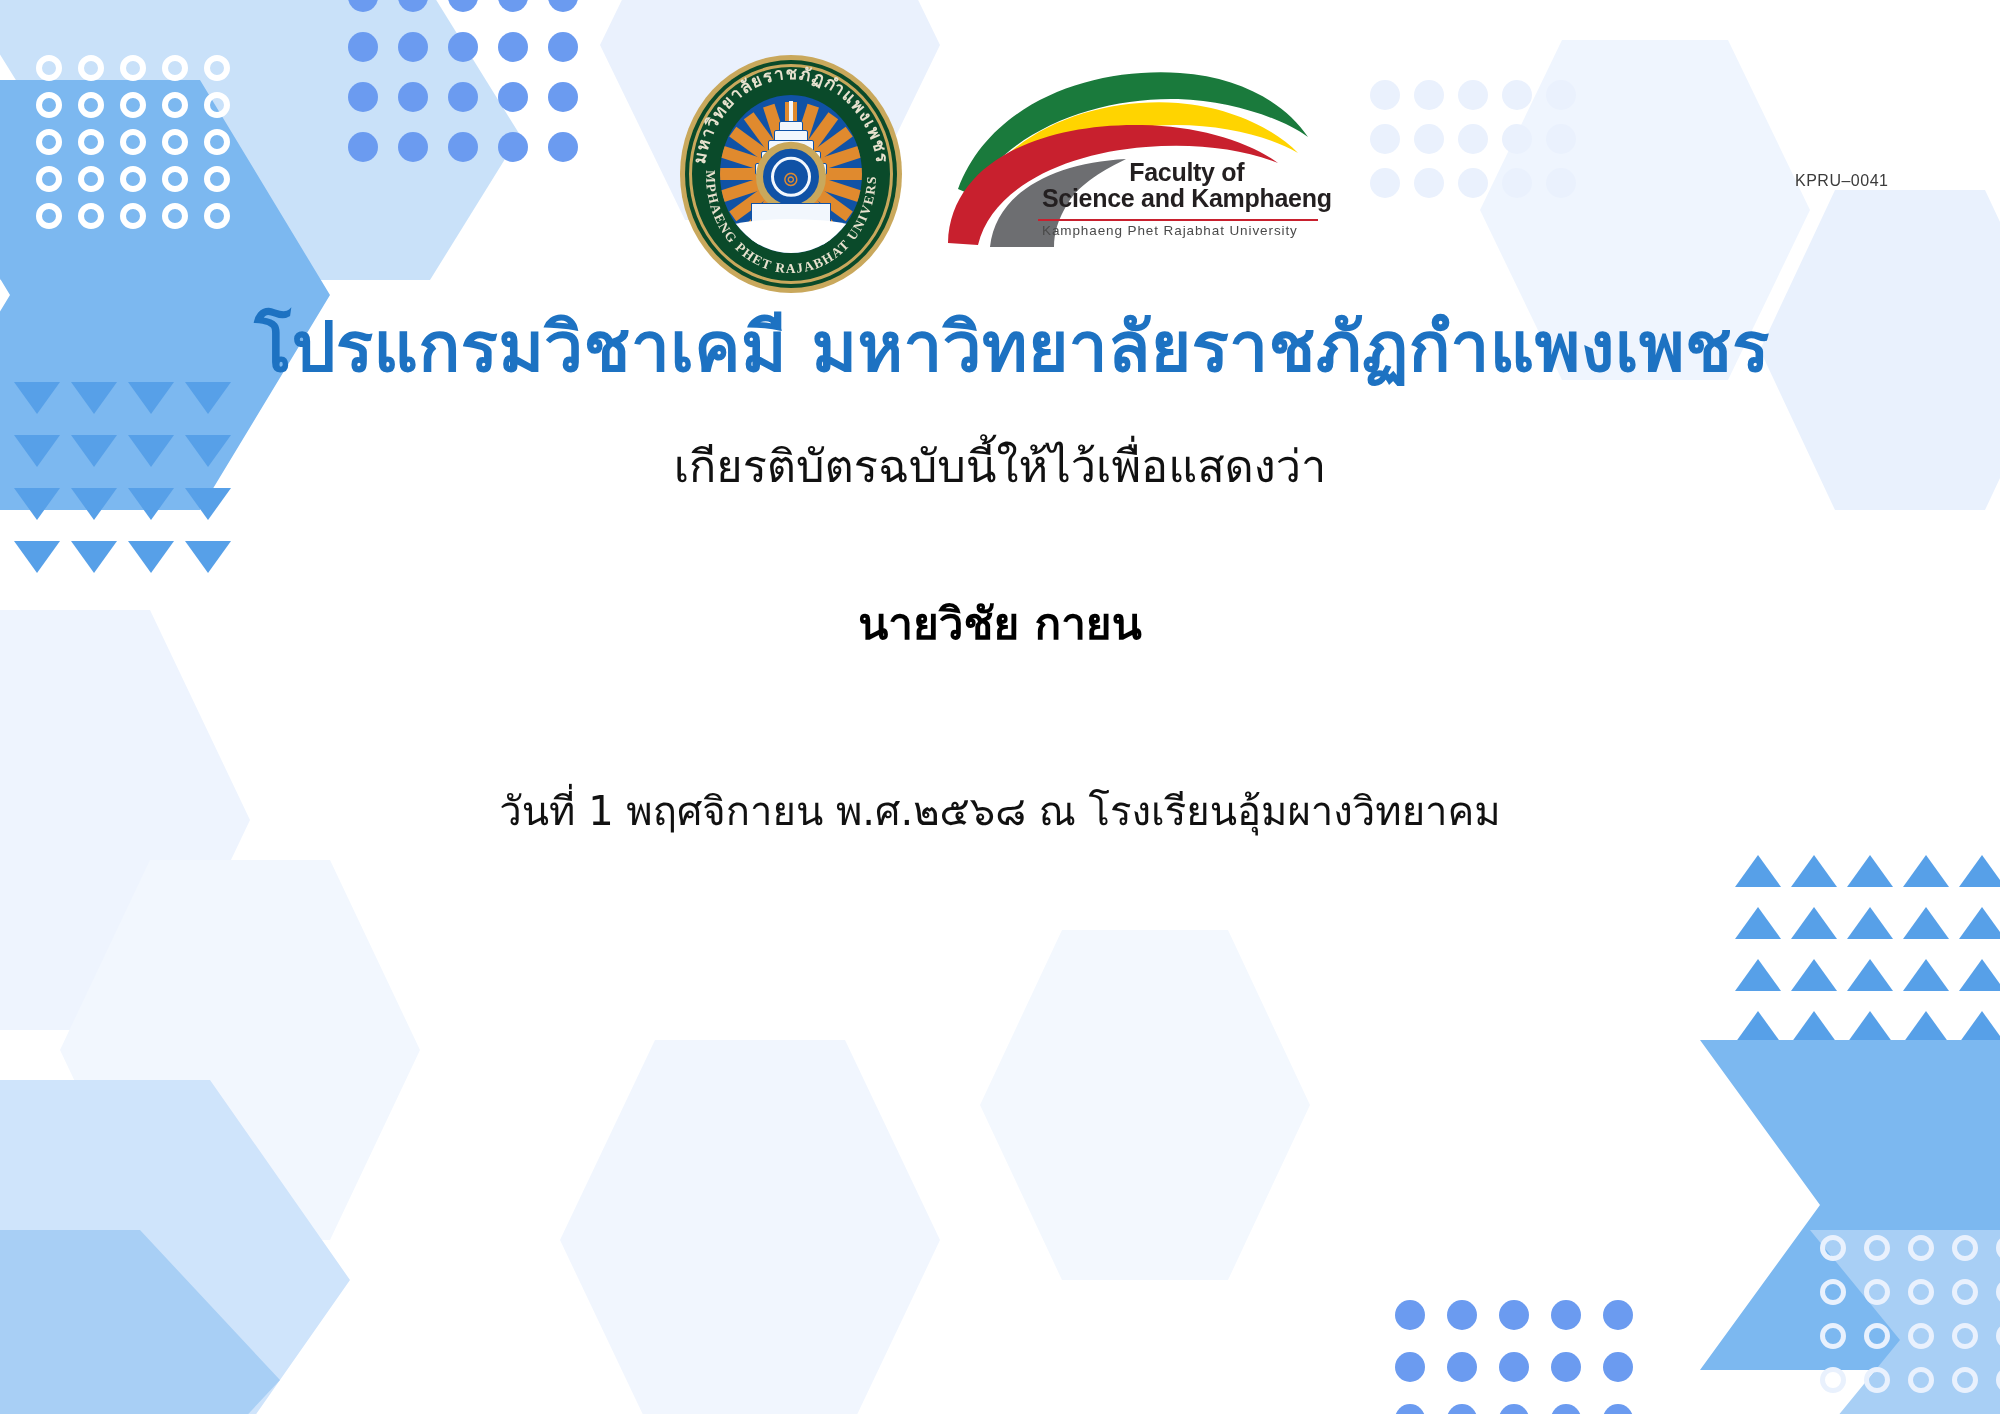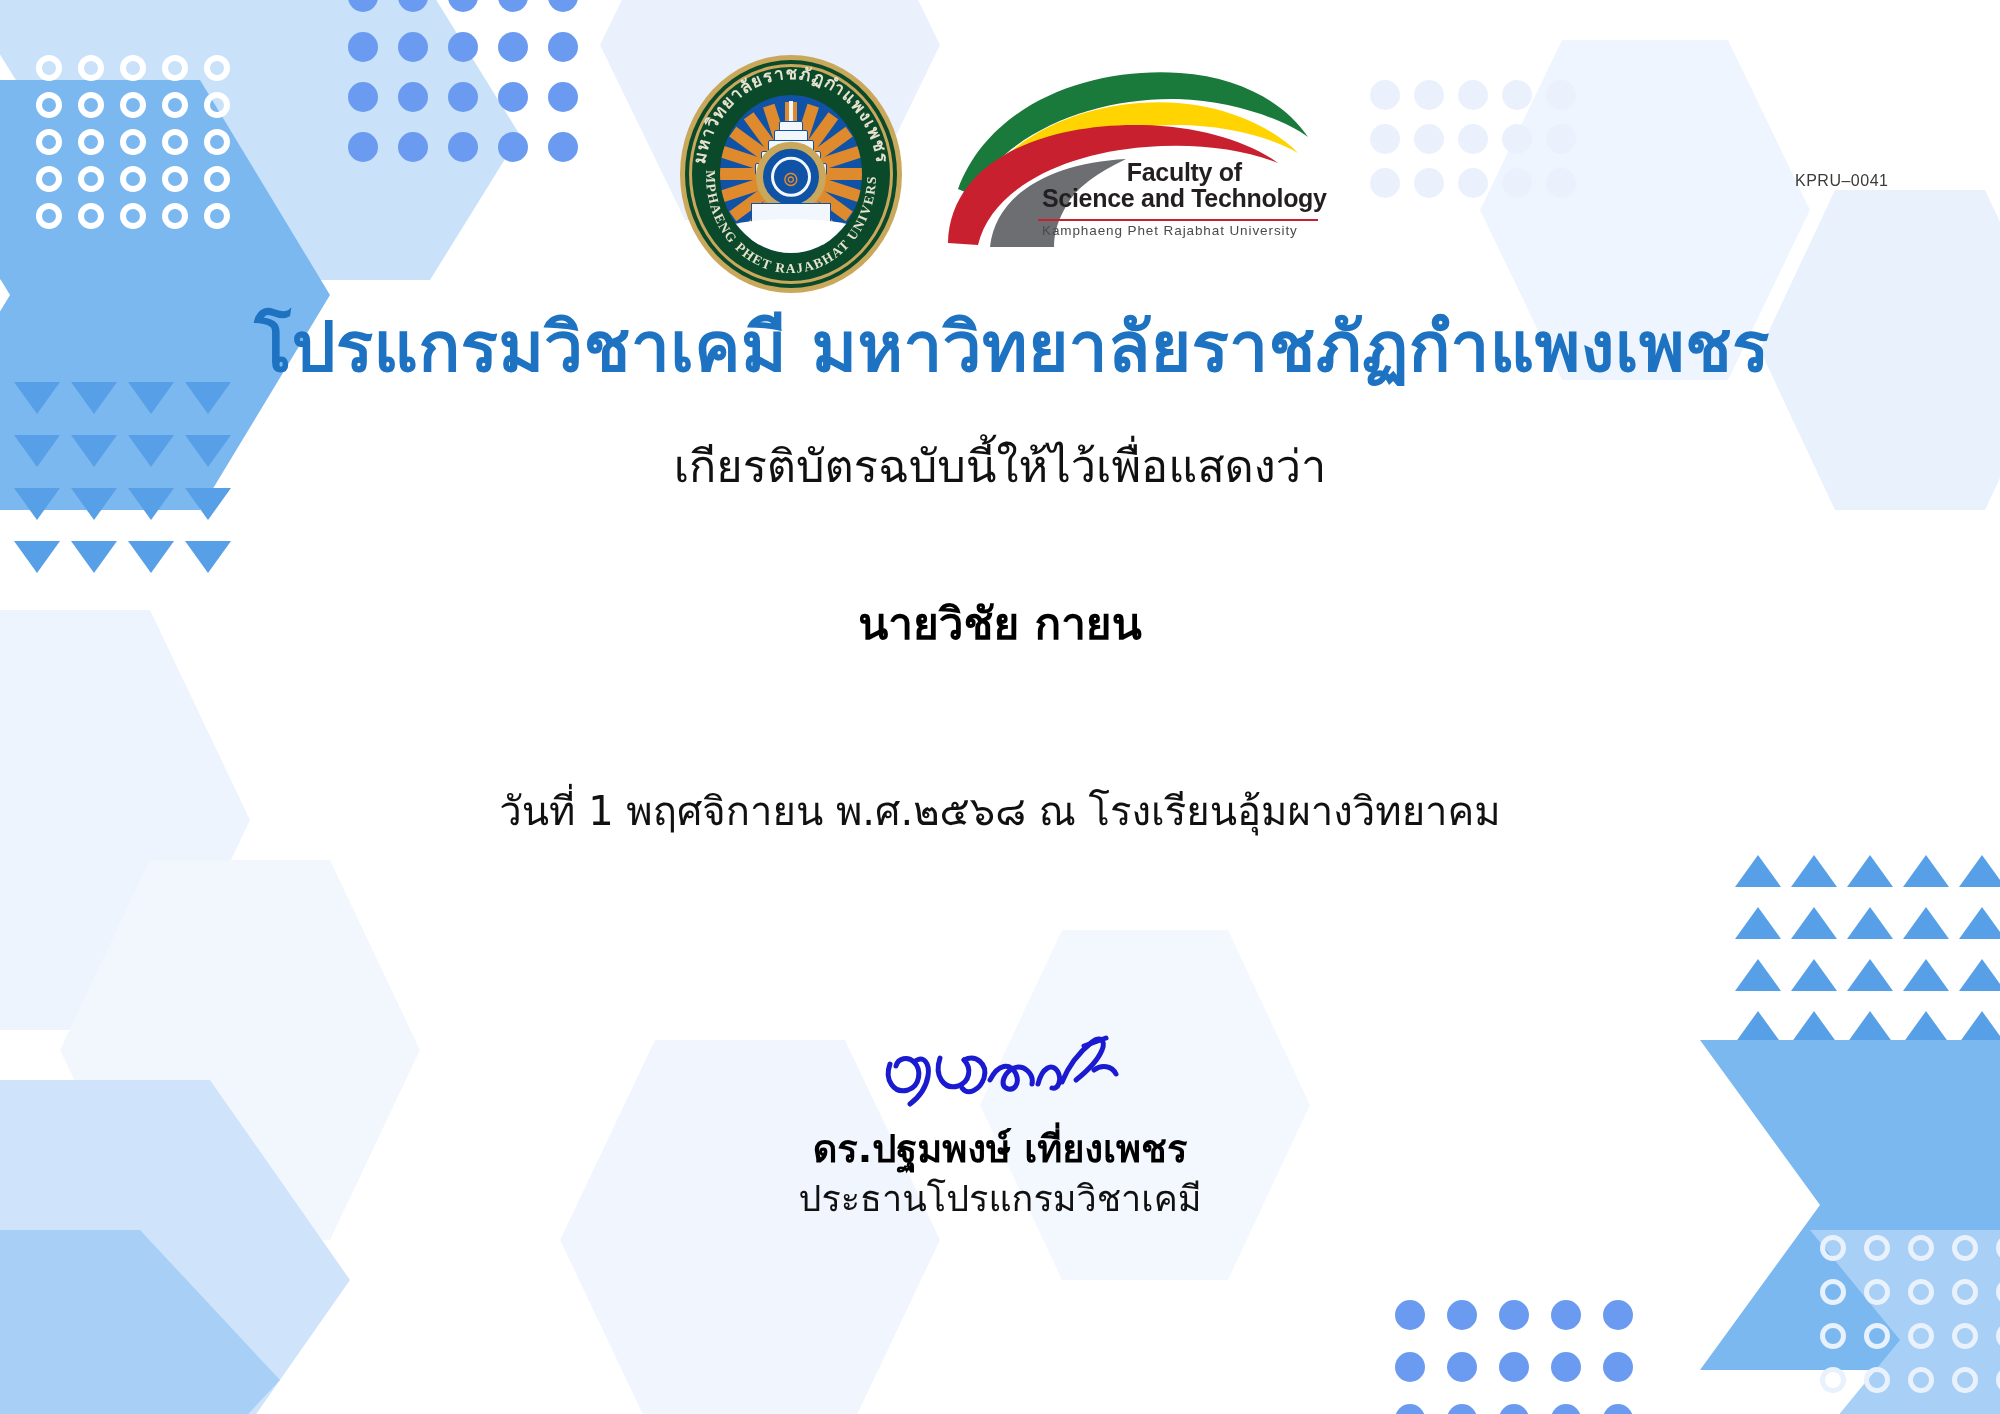--- a/index.html
+++ b/index.html
@@ -601,53 +601,34 @@
 
       <div class="faculty">
         <svg width="390" height="180" viewBox="0 0 390 180">
           <path d="M28,122 C60,36 160,0 250,6 C310,10 355,36 378,70 C350,50 300,34 248,32 C168,30 78,62 42,128 Z" fill="#1a7a3c"></path>
           <path d="M40,138 C74,62 168,30 248,36 C300,40 345,62 368,86 C340,70 296,58 246,58 C172,58 84,86 54,142 Z" fill="#ffd400"></path>
           <path d="M18,176 C20,96 110,56 212,58 C268,59 318,74 348,96 C312,82 266,76 216,80 C136,86 62,120 48,178 Z" fill="#c8202e"></path>
           <path d="M60,180 C66,126 122,96 196,92 C176,102 150,116 138,136 C128,152 124,166 124,180 Z" fill="#6d6e71"></path>
         </svg>
         <div class="fac-text">
           <div>Faculty of</div>
-          <div>Science and Technology</div>
+          <div>Science and Kamphaeng</div>
         </div>
         <div class="fac-rule"></div>
         <div class="fac-sub">Kamphaeng Phet Rajabhat University</div>
       </div>
     </div>
 
     <div class="title">โปรแกรมวิชาเคมี มหาวิทยาลัยราชภัฏกำแพงเพชร</div>
     <div class="subtitle">เกียรติบัตรฉบับนี้ให้ไว้เพื่อแสดงว่า</div>
     <div class="recipient">นายวิชัย กายน</div>
 
     <div class="body-text">
       <div>วันที่ 1 พฤศจิกายน พ.ศ.๒๕๖๘ ณ โรงเรียนอุ้มผางวิทยาคม</div>
     </div>
 
     <div class="sign-row">
 
-      <div class="sign-col">
-        <div class="sign-mark">
-          <svg width="260" height="96" viewBox="0 0 260 96">
-            <g fill="none" stroke="#1a1ad0" stroke-width="5" stroke-linecap="round" stroke-linejoin="round">
-              <path d="M20,40 C14,56 24,70 38,66 C50,62 52,46 44,38 C38,32 28,34 26,42"></path>
-              <path d="M44,38 C54,30 60,40 58,52 C56,64 48,74 40,80"></path>
-              <path d="M70,34 C64,52 74,66 88,62 C100,58 102,44 94,36"></path>
-              <path d="M94,36 C106,30 118,40 114,54 C110,66 98,72 92,64"></path>
-              <path d="M120,56 C128,40 140,38 146,50 C150,60 144,68 136,64 C130,60 134,48 144,44 C154,40 164,50 162,60"></path>
-              <path d="M168,60 C172,44 182,38 188,48 C192,56 188,66 182,64"></path>
-              <path d="M192,58 C200,38 212,26 222,18 C230,12 236,16 232,26 C228,36 216,48 206,56"></path>
-              <path d="M214,22 L236,14"></path>
-              <path d="M224,46 C232,40 242,42 246,50"></path>
-            </g>
-          </svg>
-        </div>
-        <div class="sign-name">ดร.ปฐมพงษ์ เที่ยงเพชร</div>
-        <div class="sign-role">ประธานโปรแกรมวิชาเคมี</div>
-      </div>
 
 
     </div>
   </div>
 </div>
 
 </body></html>

